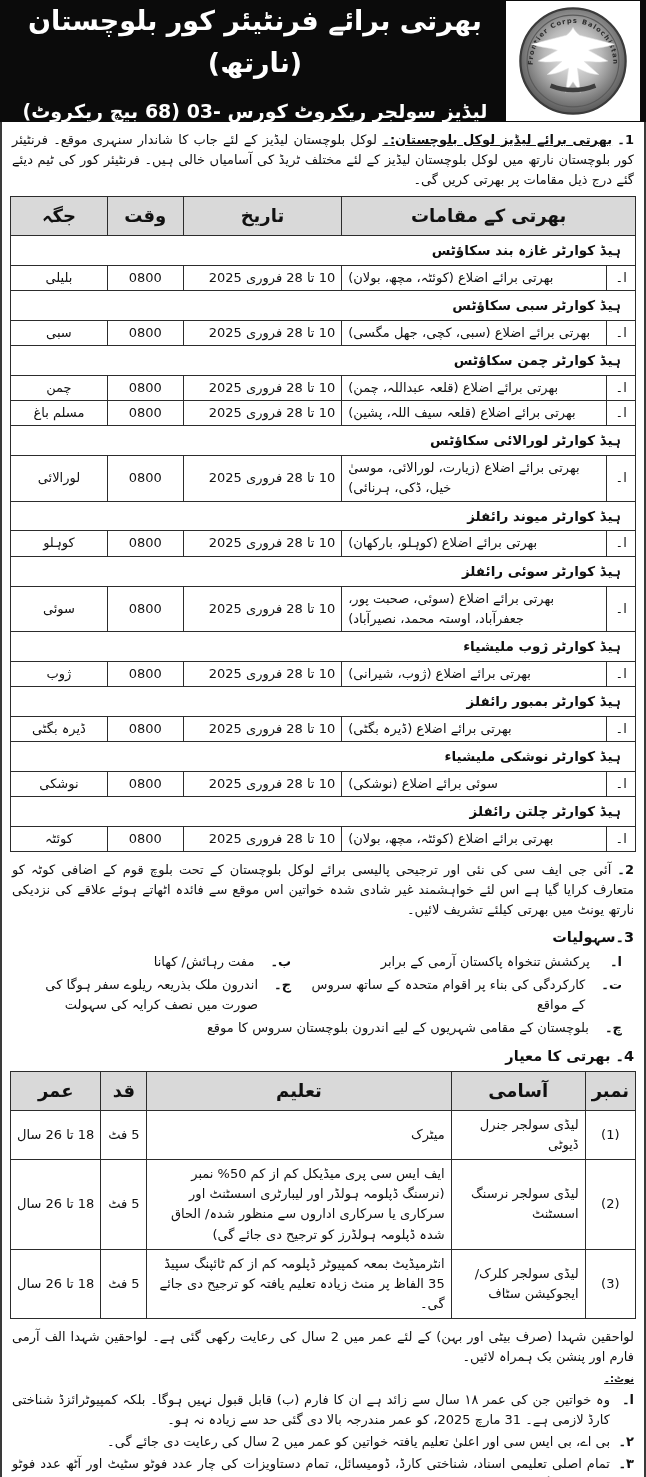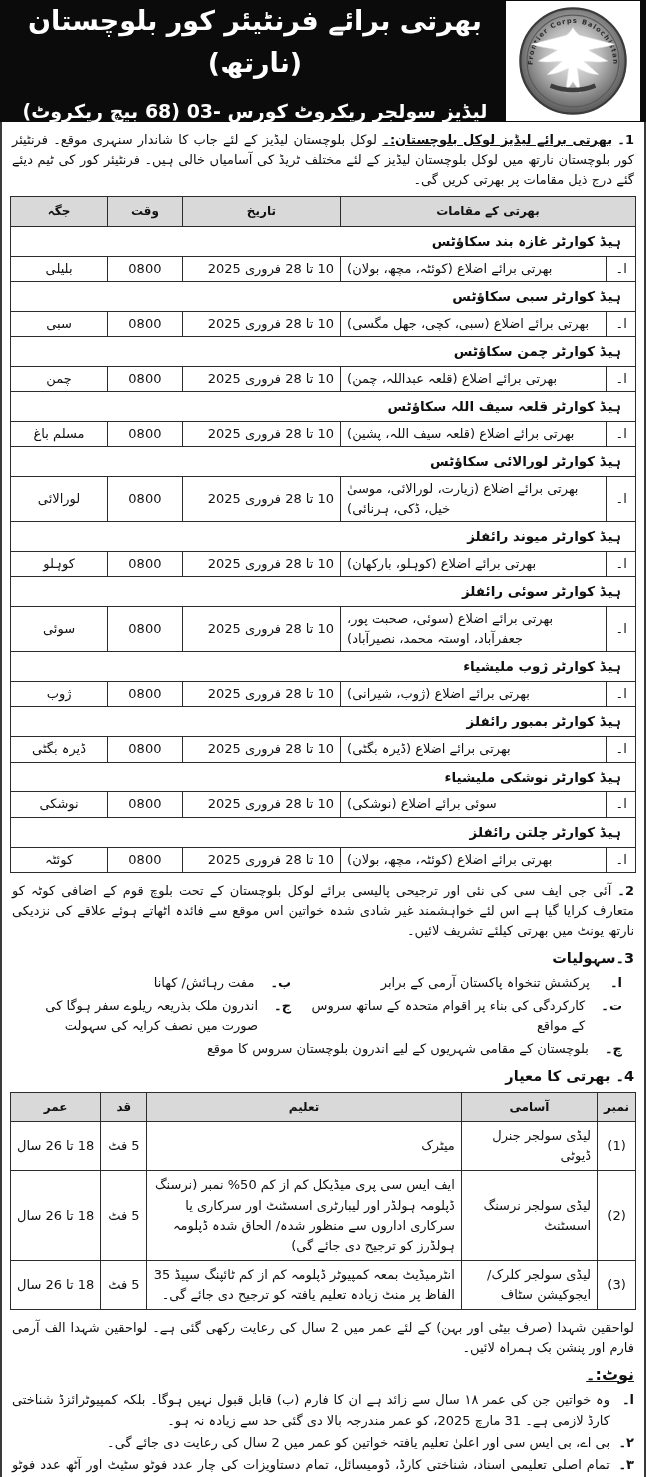--- a/index.html
+++ b/index.html
@@ -28,21 +28,21 @@
     flex:1;border-left:2px solid #3a3a3a;border-right:2px solid #3a3a3a;
     padding:6px 8px 4px;box-sizing:border-box;background:#fff;
     font-size:13px;line-height:1.55;
   }
   .para{text-align:justify;margin:2px 2px 6px;}
   .para .num{font-weight:bold;}
   .lead-underline{text-decoration:underline;font-weight:bold;}
 
   table{width:100%;border-collapse:collapse;margin:4px 0 8px;}
   th,td{border:1px solid #2c2c2c;padding:2px 6px;font-size:13px;vertical-align:middle;}
-  thead th{background:#d9d9d9;font-weight:bold;font-size:12px;padding:5px 6px;}
+  thead th{background:#d9d9d9;font-weight:bold;font-size:18px;padding:5px 6px;}
   .unit-row td{font-weight:bold;font-size:13.5px;text-align:right;padding:4px 14px;}
   .loc-row .serial{text-align:center;width:26px;padding:2px 2px;}
   .loc-row .desc{text-align:left;}
   .loc-row .date{text-align:center;white-space:nowrap;padding-left:25px;}
   .loc-row .time{text-align:center;font-weight:normal;font-family:"DejaVu Sans",sans-serif;}
   .loc-row .place{text-align:center;margin-left:24px;}
 
   .sec-title{font-weight:bold;font-size:14.5px;margin:6px 2px 3px;}
 
   .fac-grid{display:grid;grid-template-columns:1.15fr 1fr;column-gap:10px;row-gap:3px;margin:0 14px 6px 2px;}
@@ -50,21 +50,21 @@
   .fac-item .lbl{flex:0 0 16px;font-weight:bold;}
   .fac-full{grid-column:1 / span 2;}
 
   .crit-table td{padding:4px 6px;}
   .crit-table .c-num{text-align:center;}
   .crit-table .c-post{text-align:right;}
   .crit-table .c-edu{text-align:right;}
   .crit-table .c-h,.crit-table .c-age{text-align:center;white-space:nowrap;}
 
   .martyrs{margin:2px 2px 4px;text-align:justify;}
-  .note-title{font-weight:bold;text-decoration:underline;font-size:16px;margin:2px 2px 3px;}
+  .note-title{font-weight:bold;text-decoration:underline;font-size:10px;margin:2px 2px 3px;}
   .note-item{display:flex;gap:6px;margin:0 2px 2px;}
   .note-item .n-lbl{flex:0 0 18px;font-weight:bold;}
   .note-item .n-txt{flex:1;text-align:justify;}
 
   
   .gap-strip{height:5px;background:#fff;border-left:2px solid #3a3a3a;border-right:2px solid #3a3a3a;box-sizing:border-box;}
 </style>
 </head>
 <body>
 
@@ -149,23 +149,20 @@
             <td colspan="5">ہیڈ کوارٹر چمن سکاؤٹس</td>
           </tr>
           <tr class="loc-row">
             <td class="serial">ا۔</td>
             <td class="desc">بھرتی برائے اضلاع (قلعہ عبداللہ، چمن)</td>
             <td class="date">10 تا 28 فروری 2025</td>
             <td class="time">0800</td>
             <td class="place">چمن</td>
           </tr>
 
-          <tr class="unit-row">
-            <td colspan="5">ہیڈ کوارٹر قلعہ سیف اللہ سکاؤٹس</td>
-          </tr>
           <tr class="loc-row">
             <td class="serial">ا۔</td>
             <td class="desc">بھرتی برائے اضلاع (قلعہ سیف اللہ، پشین)</td>
             <td class="date">10 تا 28 فروری 2025</td>
             <td class="time">0800</td>
             <td class="place">مسلم باغ</td>
           </tr>
 
           <tr class="unit-row">
             <td colspan="5">ہیڈ کوارٹر لورالائی سکاؤٹس</td>

